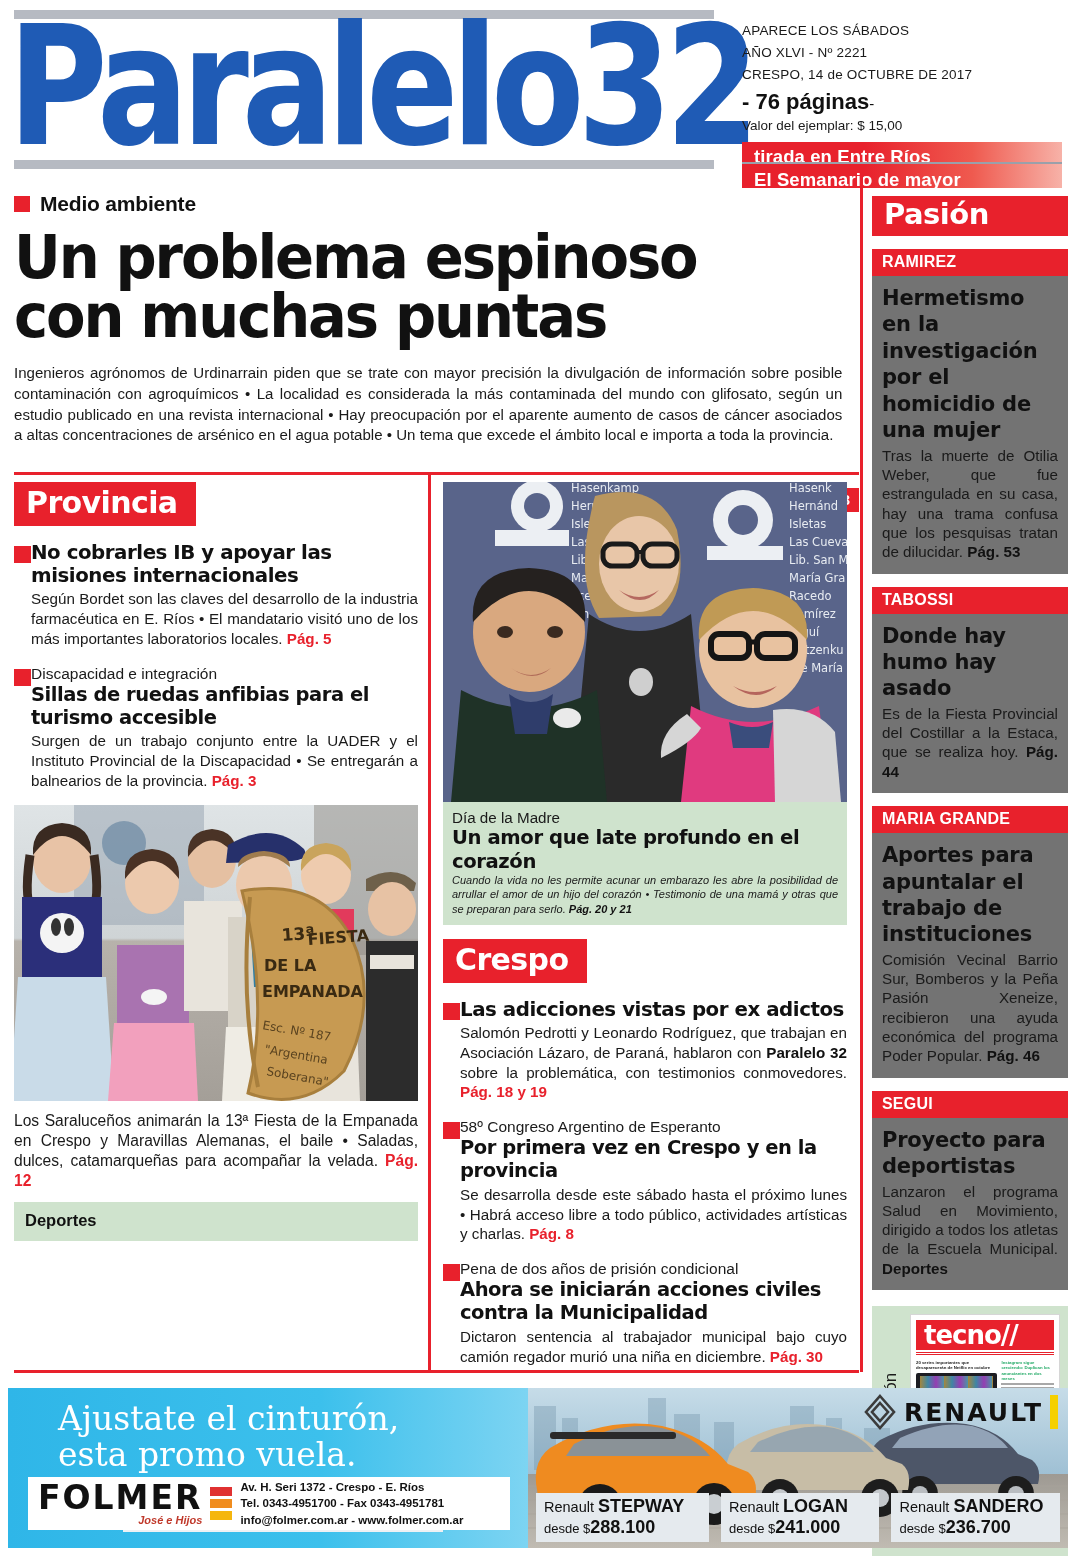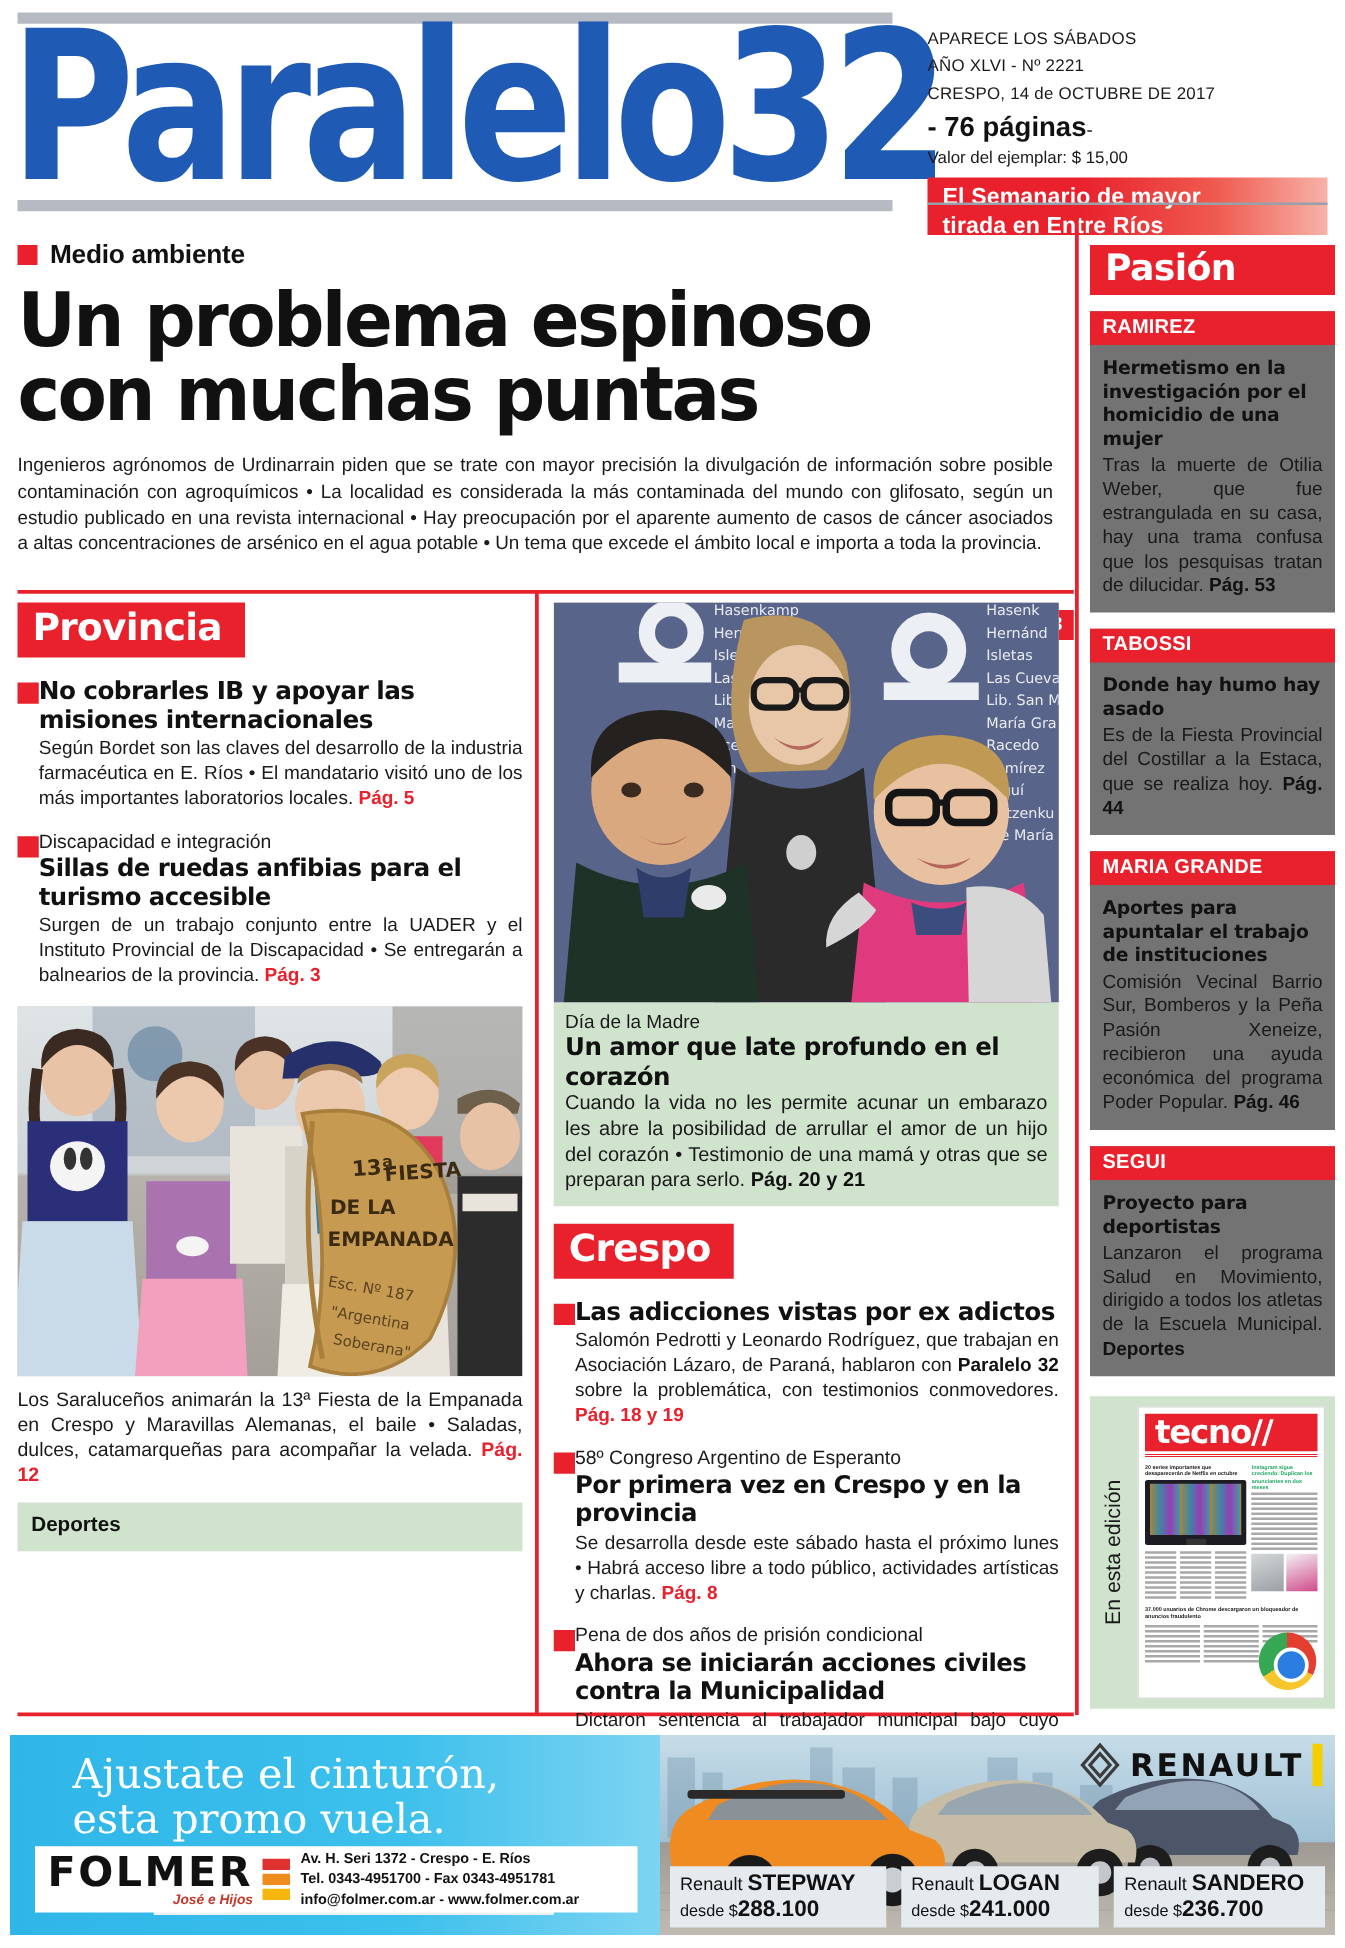--- a/index.html
+++ b/index.html
@@ -138,38 +138,38 @@
   
   .col2 { position: absolute; left: 443px; top: 310px; width: 404px; }
   .green-cap {
     background: #cfe3cd; padding: 7px 9px 9px 9px;
   }
   .green-cap .gc-kicker { font-size: 15.2px; color: #1a1a1a; }
   .green-cap .gc-head {
     font-family: "DejaVu Sans", sans-serif; font-weight: 700;
     font-size: 19.6px; color: #111; line-height: 1.2; letter-spacing: -0.4px;
   }
-  .green-cap .gc-text { font-size: 16px; line-height: 1.3; color: #1a1a1a; text-align: justify; }
+  .green-cap .gc-text { font-size: 11px; line-height: 1.3; color: #1a1a1a; text-align: justify; font-style: italic; }
 
   
   .col3 { position: absolute; left: 872px; top: 24px; width: 196px; }
   .region-bar {
     background: #e8212c; color: #fff;
     font-family: "DejaVu Sans", sans-serif; font-weight: 700;
     font-size: 29px; padding: 4px 10px 7px 12px; line-height: 1; letter-spacing: -0.5px;
   }
   .rbox { margin-top: 13px; background: #737373; }
   .rbox-title {
     background: #e8212c; color: #fff; font-weight: 700; font-size: 16px;
     padding: 4px 0 5px 10px; letter-spacing: 0.2px;
   }
   .rbox-inner { padding: 9px 10px 12px 10px; }
   .rbox-head {
     font-family: "DejaVu Sans", sans-serif; font-weight: 700;
-    font-size: 15px; line-height: 1.26; color: #111; letter-spacing: -0.2px;
+    font-size: 21px; line-height: 1.26; color: #111; letter-spacing: -0.2px;
   }
   .rbox-text {
     font-size: 15.2px; line-height: 1.27; color: #1a1a1a; text-align: justify; margin-top: 2px;
   }
 
   
   .tecno-wrap {
     margin-top: 16px; background: #cfe3cd; padding: 8px 8px 8px 6px;
     display: flex; align-items: stretch; gap: 6px; height: 250px;
   }
@@ -271,22 +271,22 @@
     </div>
     <div class="mh-right">
       <div class="mh-line">APARECE LOS SÁBADOS</div>
       <div class="mh-line">AÑO XLVI - Nº 2221</div>
       <div class="mh-line">CRESPO,  14 de OCTUBRE DE 2017</div>
       <div class="mh-pages">
         <span>- 76 páginas</span><span class="dash">-</span>
       </div>
       <div class="mh-price">Valor del ejemplar: $ 15,00</div>
       <div class="mh-banner">
+        <div>tirada en Entre Ríos</div>
         <div>El Semanario de mayor</div>
-        <div>tirada en Entre Ríos</div>
       </div>
     </div>
     <div class="mh-underline"></div>
   </div>
 
   <div class="body-grid">
 
     <div class="lead">
       <div class="kicker">
         <span class="sq"></span>

